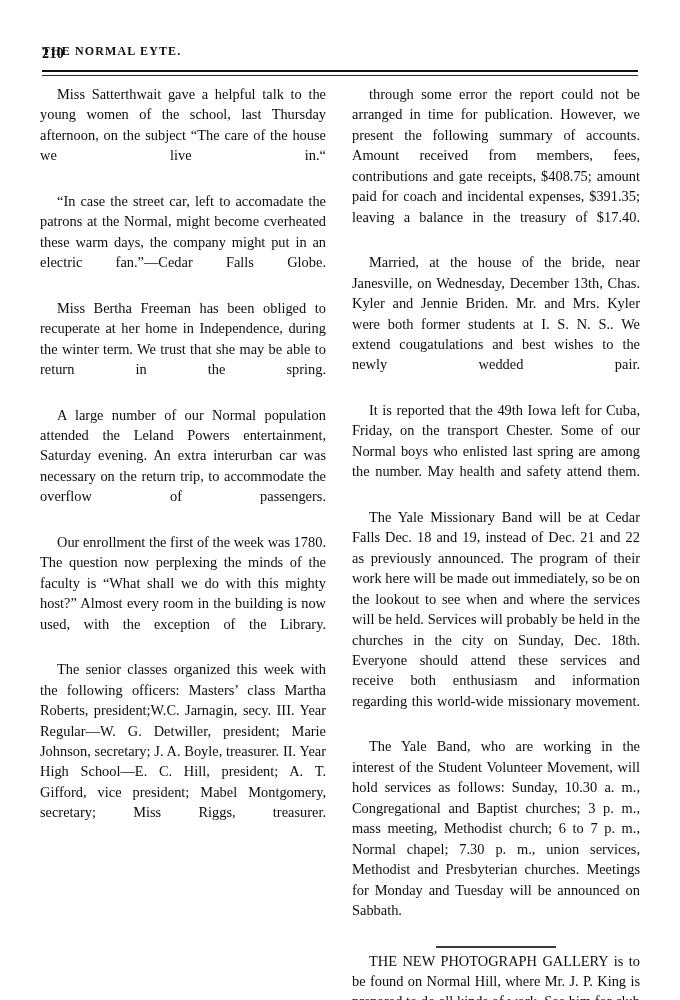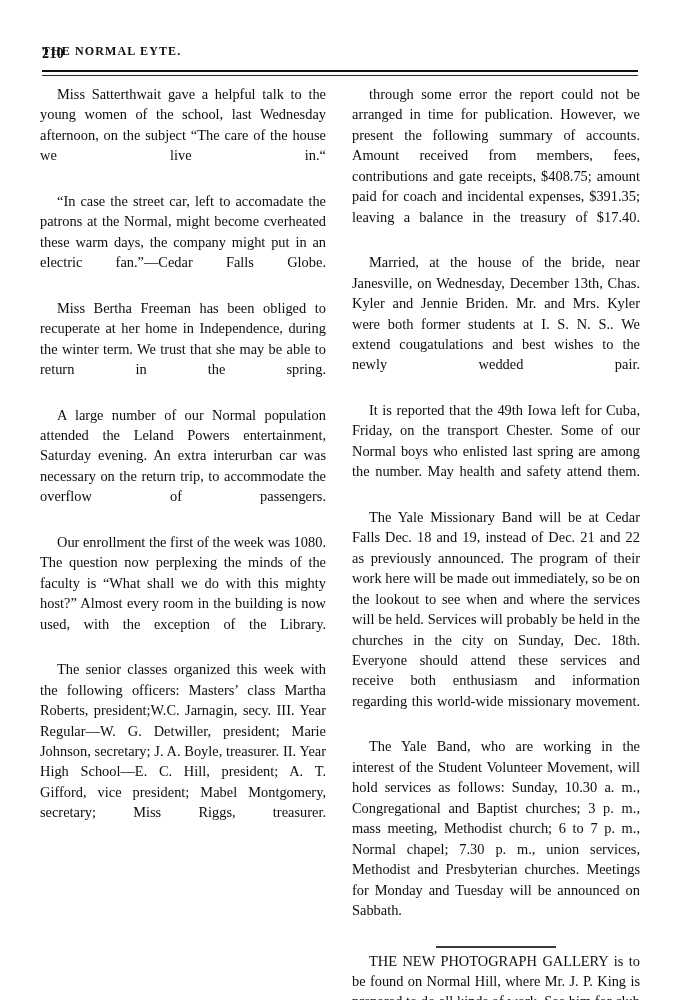--- a/index.html
+++ b/index.html
@@ -114,25 +114,25 @@
 
   <div class="masthead">
     <div class="folio">210</div>
     <div class="head-title">THE NORMAL EYTE.</div>
   </div>
 
   <div class="rule-thick"></div>
   <div class="rule-thin"></div>
 
   <div class="col col-left" id="col-left">
-      <p>Miss Satterthwait gave a helpful talk to the young women of the school, last Wednesday afternoon, on the subject “The care of the house we live in.“</p>
+      <p>Miss Satterthwait gave a helpful talk to the young women of the school, last Thursday afternoon, on the subject “The care of the house we live in.“</p>
       <p>“In case the street car, left to accomadate the patrons at the Normal, might become cverheated these warm days, the company might put in an electric fan.”—Cedar Falls Globe.</p>
       <p>Miss Bertha Freeman has been obliged to recuperate at her home in Independence, during the winter term. We trust that she may be able to return in the spring.</p>
       <p>A large number of our Normal population attended the Leland Powers entertainment, Saturday evening. An extra interurban car was necessary on the return trip, to accommodate the overflow of passengers.</p>
-      <p>Our enrollment the first of the week was 1080. The question now perplexing the minds of the faculty is “What shall we do with this mighty host?” Almost every room in the building is now used, with the exception of the Library.</p>
+      <p>Our enrollment the first of the week was 1780. The question now perplexing the minds of the faculty is “What shall we do with this mighty host?” Almost every room in the building is now used, with the exception of the Library.</p>
       <p>The senior classes organized this week with the following officers: Masters’ class Martha Roberts, president;W.C. Jarnagin, secy. III. Year Regular—W. G. Detwiller, president; Marie Johnson, secretary; J. A. Boyle, treasurer.   II. Year High School—E. C. Hill, president; A. T. Gifford, vice president; Mabel Montgomery, secretary; Miss Riggs, treasurer.</p>
     </div>
 
   <div class="col col-right" id="col-right">
       <p>through some error the report could not be arranged in time for publication. However, we present the following summary of accounts.   Amount received from members, fees, contributions and gate receipts, $408.75; amount paid for coach and incidental expenses, $391.35; leaving a balance in the treasury of $17.40.</p>
       <p>Married, at the house of the bride, near Janesville, on Wednesday, December 13th, Chas. Kyler and Jennie Briden.   Mr. and Mrs. Kyler were both former students at I. S. N. S..   We extend cougatulations and best wishes to the newly wedded pair.</p>
       <p>It is reported that the 49th Iowa left for Cuba, Friday, on the transport Chester. Some of our Normal boys who enlisted last spring are among the number. May health and safety attend them.</p>
       <p>The Yale Missionary Band will be at Cedar Falls Dec. 18 and 19, instead of Dec. 21 and 22 as previously announced.   The program of their work here will be made out immediately, so be on the lookout to see when and where the services will be held. Services will probably be held in the churches in the city on Sunday, Dec. 18th. Everyone should attend these services and receive both enthusiasm and information regarding this world-wide missionary movement.</p>
       <p>The Yale Band, who are working in the interest of the Student Volunteer Movement, will hold services as follows: Sunday, 10.30 a. m., Congregational and Baptist churches; 3 p. m., mass meeting, Methodist church; 6 to 7 p. m., Normal chapel; 7.30 p. m., union services, Methodist and Presbyterian churches.   Meetings for Monday and Tuesday will be announced on Sabbath.</p>
       <div class="ad-rule"></div>

